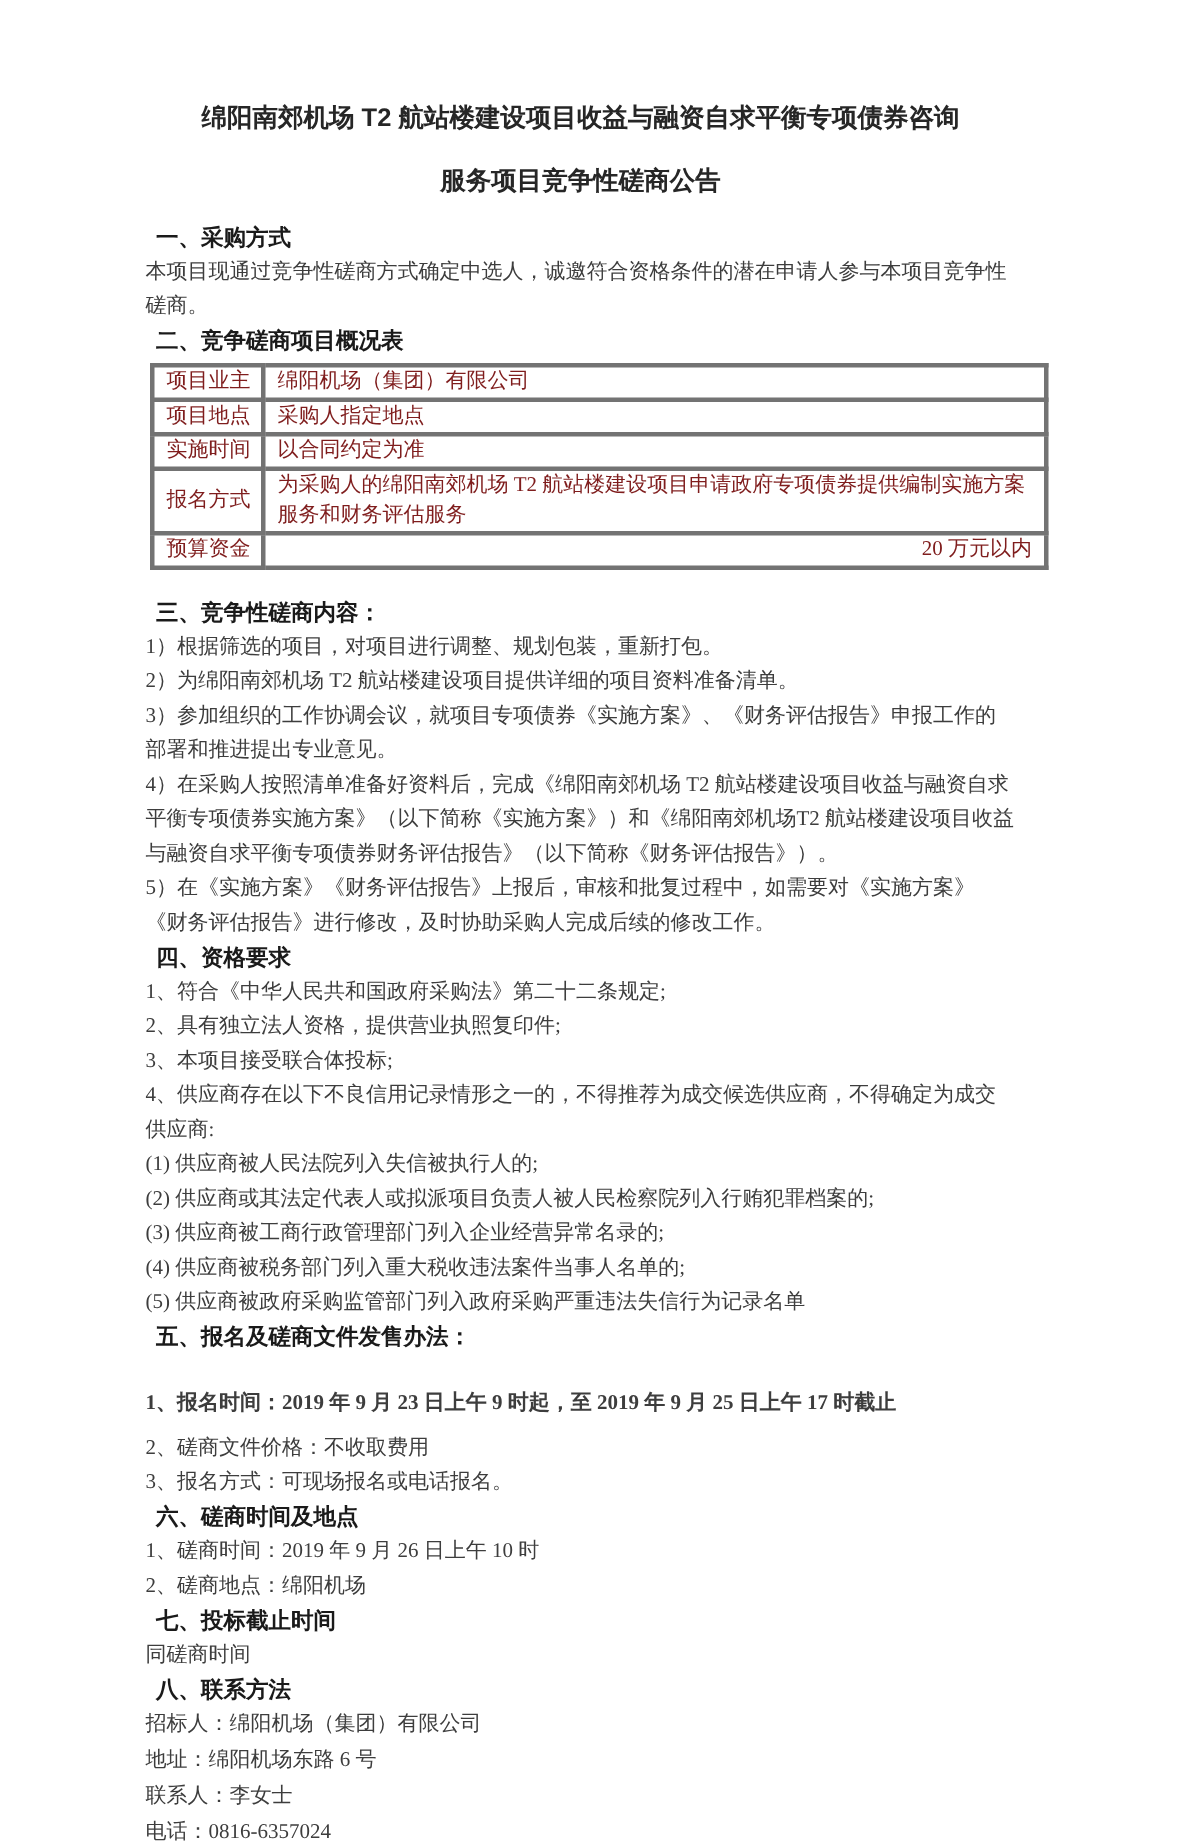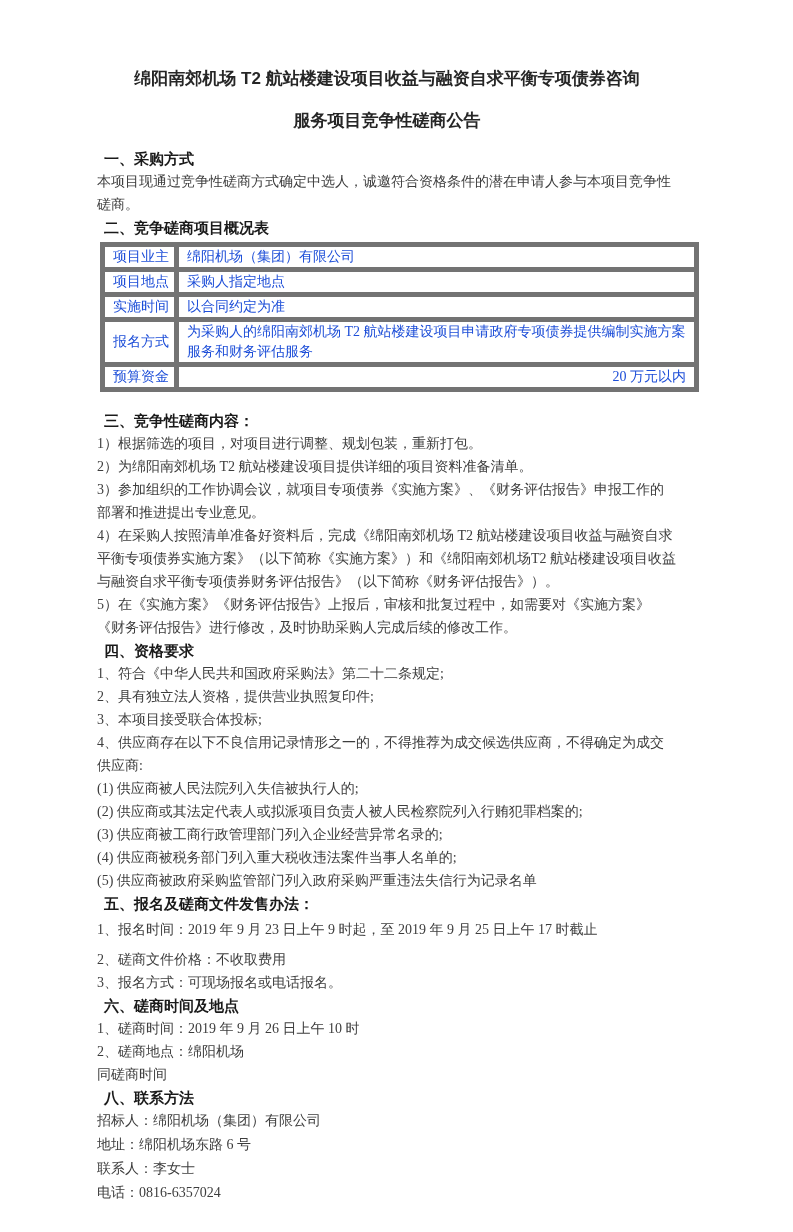--- a/index.html
+++ b/index.html
@@ -29,36 +29,36 @@
     color:#1a1a1a;
     line-height:23px;
     padding-left:7px;
   }
   p.b{
     margin:0;
     font-size:14px;
     line-height:23px;
     color:#3d3d3d;
   }
-  p.loose{margin:3px 0 7px 0;}
+  p.loose{margin:21px 0 7px 0;font-weight:bold;}
   p.contact{line-height:24px;}
   table.overview{
     border-collapse:collapse;
     table-layout:fixed;
     margin:3px 0 17px 3px;
     width:599px;
   }
   table.overview td{
-    border:5px solid #737373;
+    border:3px solid #737373;
     font-size:14px;
     line-height:20px;
     padding:0 8px;
     height:21px;
     vertical-align:middle;
-    color:#1d4ed8;
+    color:#7f1d1d;
   }
   td.lab{width:74px;white-space:nowrap;box-sizing:border-box;}
   td.val{box-sizing:border-box;}
   td.budget{color:#f40000;text-align:right;}
 </style>
 </head>
 <body>
 
 <div class="page">
 
@@ -117,20 +117,21 @@
 
   <div class="h">五、报名及磋商文件发售办法：</div>
   <p class="b loose">1、报名时间：2019 年 9 月 23 日上午 9 时起，至 2019 年 9 月 25 日上午 17 时截止</p>
   <p class="b">2、磋商文件价格：不收取费用</p>
   <p class="b">3、报名方式：可现场报名或电话报名。</p>
 
   <div class="h">六、磋商时间及地点</div>
   <p class="b">1、磋商时间：2019 年 9 月 26 日上午 10 时</p>
   <p class="b">2、磋商地点：绵阳机场</p>
 
+  <div class="h">七、投标截止时间</div>
   <p class="b">同磋商时间</p>
 
   <div class="h">八、联系方法</div>
   <p class="b contact">招标人：绵阳机场（集团）有限公司</p>
   <p class="b contact">地址：绵阳机场东路 6 号</p>
   <p class="b contact">联系人：李女士</p>
   <p class="b contact">电话：0816-6357024</p>
 
 </div>
 

